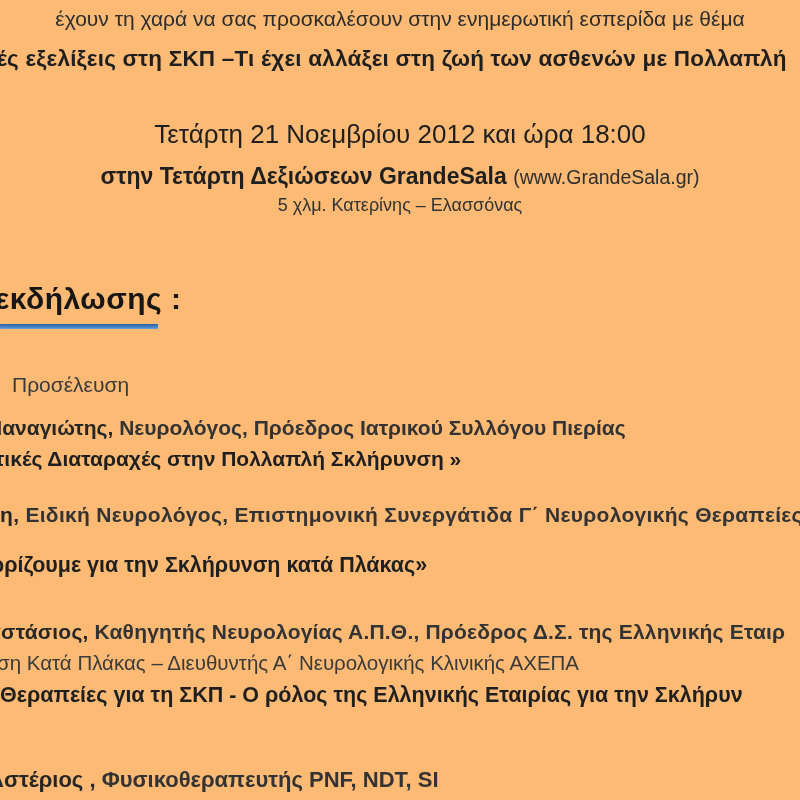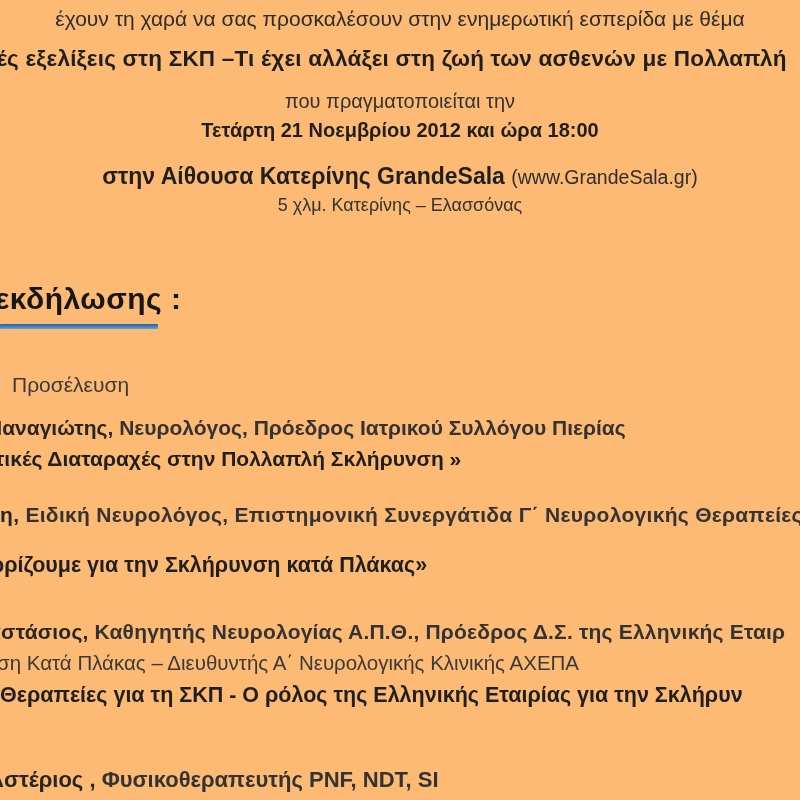--- a/index.html
+++ b/index.html
@@ -25,21 +25,21 @@
     left: 0;
     width: 100%;
     text-align: center;
   }
   .b { font-weight: bold; }
   .reg { font-weight: bold; color: #333333; }
 
   .intro-line      { top: 6px;  font-size: 21px; color: #2c2c2c; }
   .theme-line      { top: 45px; left: -16px; font-size: 22.5px; font-weight: bold; color: #1f1f1f; letter-spacing: 0.2px; }
   .heldon-line     { top: 89px; font-size: 20px; color: #333333; }
-  .datetime-line   { top: 118px; font-size: 20px; font-weight: bold; color: #1f1f1f; text-align: center; }
+  .datetime-line   { top: 118px; font-size: 26px; font-weight: normal; color: #1f1f1f; text-align: center; }
   .venue-line      { top: 162px; font-size: 23px; font-weight: bold; color: #1f1f1f; }
   .venue-site      { font-size: 19.5px; font-weight: normal; color: #2e2e2e; }
   .address-line    { top: 194px; font-size: 18px; color: #333333; }
 
   .heading-line    { top: 280px; left: -5px; font-size: 30px; font-weight: bold; color: #161616; letter-spacing: 0.5px; }
   .heading-underline {
     position: absolute;
     top: 324px;
     left: 0;
     width: 158px;
@@ -60,26 +60,25 @@
 </style>
 </head>
 <body>
 
 <div class="page">
 
   <div class="line centered intro-line">έχουν τη χαρά να σας προσκαλέσουν στην ενημερωτική εσπερίδα με θέμα</div>
 
   <div class="line theme-line">κές εξελίξεις στη ΣΚΠ –Τι έχει αλλάξει στη ζωή των ασθενών με Πολλαπλή</div>
 
-  <div class="line centered heldon-line">που πραγματοποιείται την</div>
 
   <div class="line centered datetime-line">Τετάρτη 21 Νοεμβρίου 2012 και ώρα 18:00</div>
 
   <div class="line centered venue-line">
-    <span>στην Αίθουσα Κατερίνης GrandeSala</span>
+    <span>στην Τετάρτη Δεξιώσεων GrandeSala</span>
     <span class="venue-site">(www.GrandeSala.gr)</span>
   </div>
 
   <div class="line centered address-line">5 χλμ. Κατερίνης – Ελασσόνας</div>
 
   <div class="line heading-line">εκδήλωσης :</div>
 
   <div class="heading-underline"></div>
 
   <div class="line arrival-line">Προσέλευση</div>

